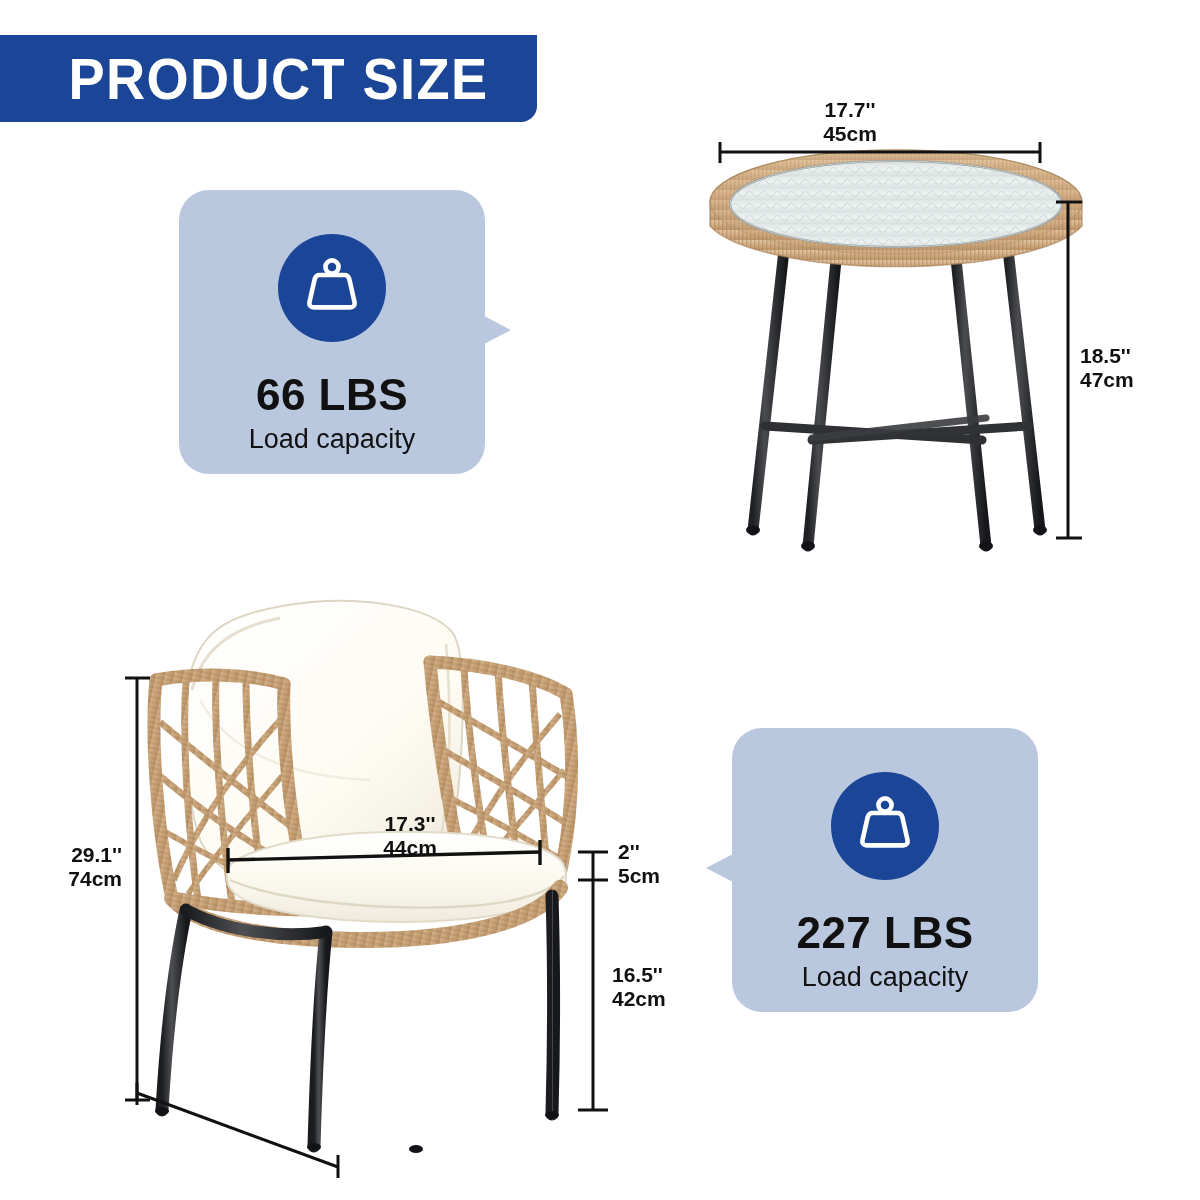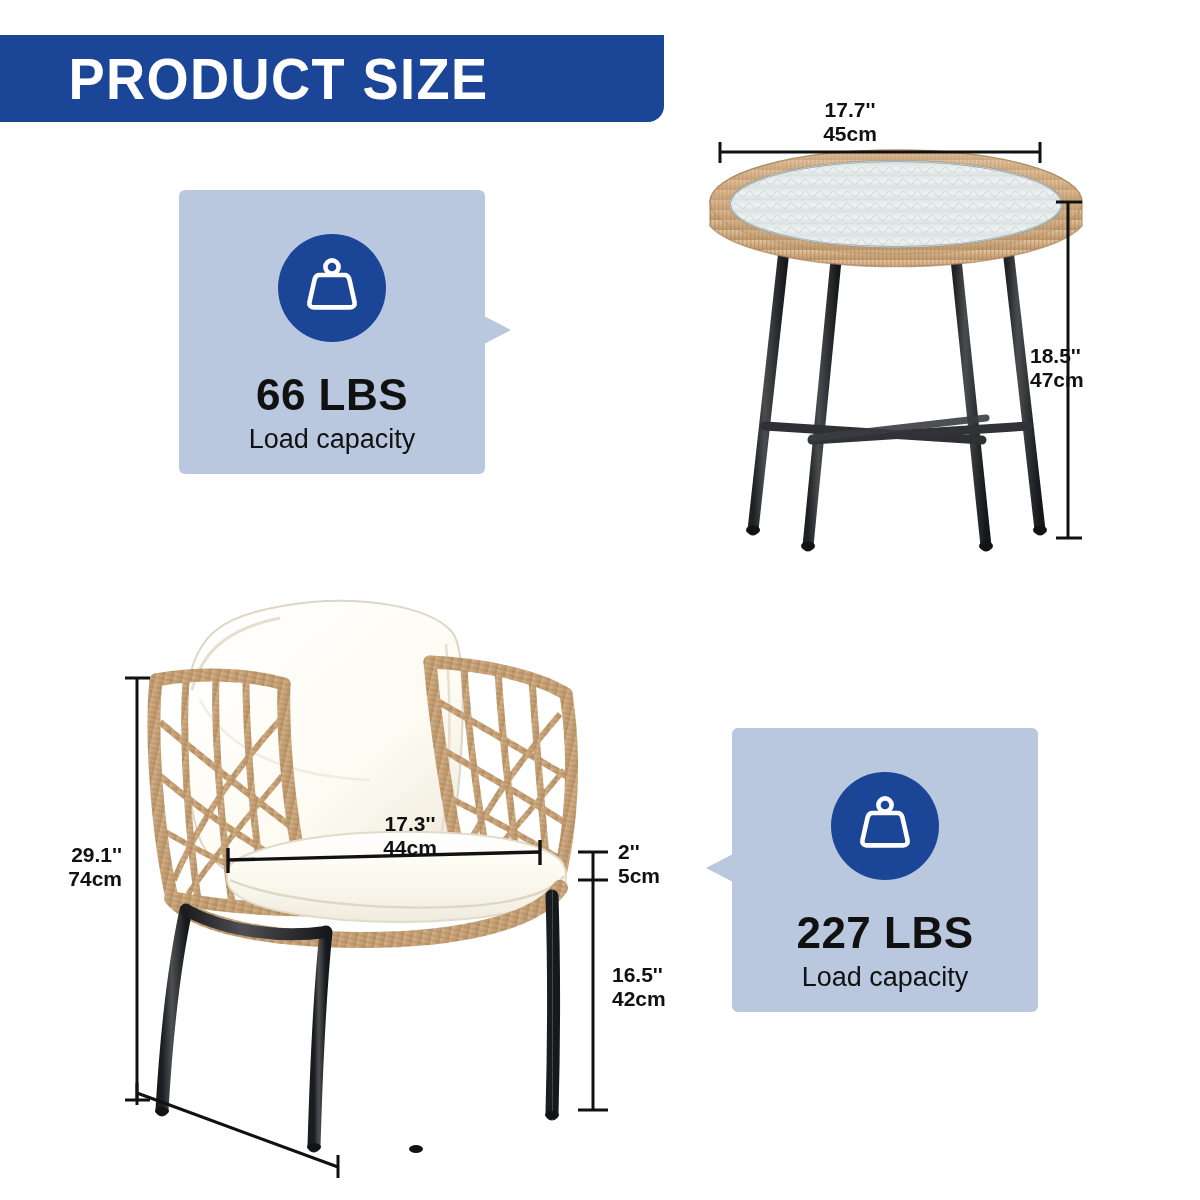--- a/index.html
+++ b/index.html
@@ -8,21 +8,21 @@
     background:#ffffff;
     font-family:"Liberation Sans", sans-serif;
     position:relative;
     overflow:hidden;
   }
   #stage { position:absolute; left:0; top:0; width:1200px; height:1200px; }
 
   
   .banner {
     position:absolute; left:0; top:35px;
-    width:664px; height:87px;
+    width:537px; height:87px;
     background:#1b4596;
     border-bottom-right-radius:16px;
     display:flex; align-items:center;
   }
   .banner-title {
     color:#ffffff;
     font-family:"Liberation Sans Narrow","Liberation Sans", sans-serif;
     font-size:57px;
     font-weight:bold;
     letter-spacing:1.5px;
@@ -30,21 +30,21 @@
     transform:scaleX(0.95);
     transform-origin:left center;
     white-space:nowrap;
   }
 
   
   .callout { position:absolute; }
   .callout-card {
     position:relative;
     background:#b9c8de;
-    border-radius:6px;
+    border-radius:30px;
     width:306px; height:284px;
     display:flex; flex-direction:column;
     align-items:center; justify-content:flex-start;
     padding-top:44px;
     text-align:center;
   }
   .tail {
     position:absolute;
     width:0; height:0;
     border-top:14px solid transparent;
@@ -176,21 +176,21 @@
       <line x1="366" y1="82" x2="392" y2="82" stroke="#111111" stroke-width="3"></line>
       <line x1="366" y1="418" x2="392" y2="418" stroke="#111111" stroke-width="3"></line>
     </g>
   </svg>
 
   <div class="dim center" style="left:760px; top:98px; width:180px;">
     <div>17.7''</div>
     <div>45cm</div>
   </div>
 
-  <div class="dim" style="left:1030px; top:344px;">
+  <div class="dim" style="left:1080px; top:344px;">
     <div>18.5''</div>
     <div>47cm</div>
   </div>
 
   <div class="callout" style="left:179px; top:190px;">
     <div class="callout-card">
       <div class="tail tail-right"></div>
       <div class="icon-circle">
         <svg width="62" height="60" viewBox="0 0 62 60">
           <circle cx="31" cy="9" r="6.6" fill="none" stroke="#ffffff" stroke-width="4.6"></circle>

